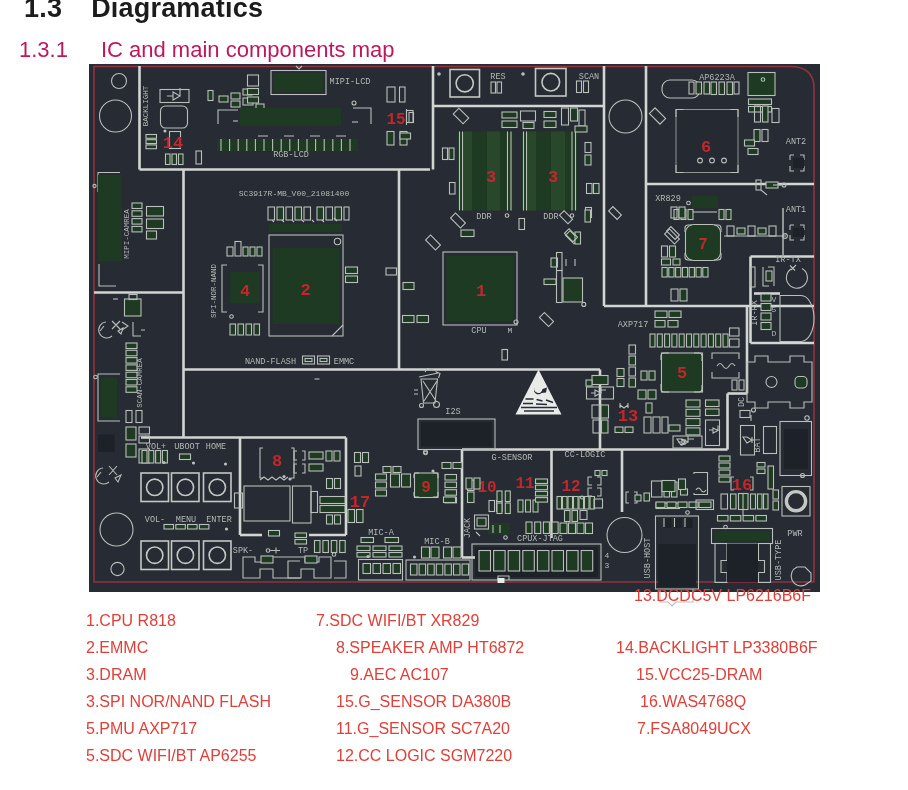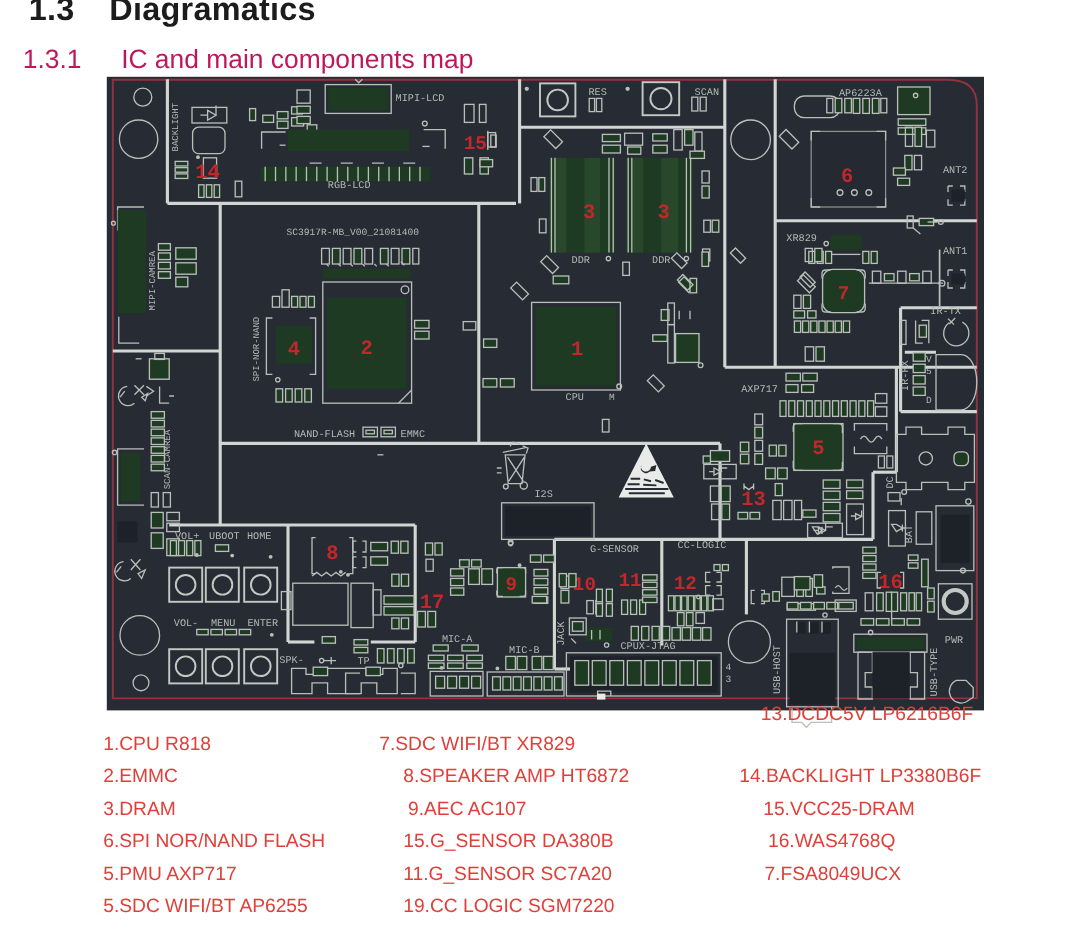--- a/index.html
+++ b/index.html
@@ -935,27 +935,27 @@
     <rect x="727" y="543.5" width="31" height="38.5" class="dk"></rect>
 
 <text x="781" y="560" class="t" text-anchor="middle" transform="rotate(-90 781 560)">USB-TYPE</text>
 
 <path d="M797 567 h8 l6 6 v8 l-6 4 a8 8 0 0 1 -8 -18 z" class="wl"></path>
 </svg>
 
 <div class="leg" style="left:86px;top:612px">1.CPU R818</div>
 <div class="leg" style="left:86px;top:639px">2.EMMC</div>
 <div class="leg" style="left:86px;top:666px">3.DRAM</div>
-<div class="leg" style="left:86px;top:693px">6.SPI NOR/NAND FLASH</div>
+<div class="leg" style="left:86px;top:693px">3.SPI NOR/NAND FLASH</div>
 <div class="leg" style="left:86px;top:720px">5.PMU AXP717</div>
 <div class="leg" style="left:86px;top:747px">5.SDC WIFI/BT AP6255</div>
 
 <div class="leg" style="left:316px;top:612px">7.SDC WIFI/BT XR829</div>
 <div class="leg" style="left:336px;top:639px">8.SPEAKER AMP HT6872</div>
-<div class="leg" style="left:340px;top:666px">9.AEC AC107</div>
+<div class="leg" style="left:350px;top:666px">9.AEC AC107</div>
 <div class="leg" style="left:336px;top:693px">15.G_SENSOR DA380B</div>
 <div class="leg" style="left:336px;top:720px">11.G_SENSOR SC7A20</div>
-<div class="leg" style="left:336px;top:747px">19.CC LOGIC SGM7220</div>
+<div class="leg" style="left:336px;top:747px">12.CC LOGIC SGM7220</div>
 
 <div class="leg" style="left:634px;top:587px">13.DCDC5V LP6216B6F</div>
 <div class="leg" style="left:616px;top:639px">14.BACKLIGHT LP3380B6F</div>
 <div class="leg" style="left:636px;top:666px">15.VCC25-DRAM</div>
 <div class="leg" style="left:640px;top:693px">16.WAS4768Q</div>
 <div class="leg" style="left:637px;top:720px">7.FSA8049UCX</div>
 </body></html>

